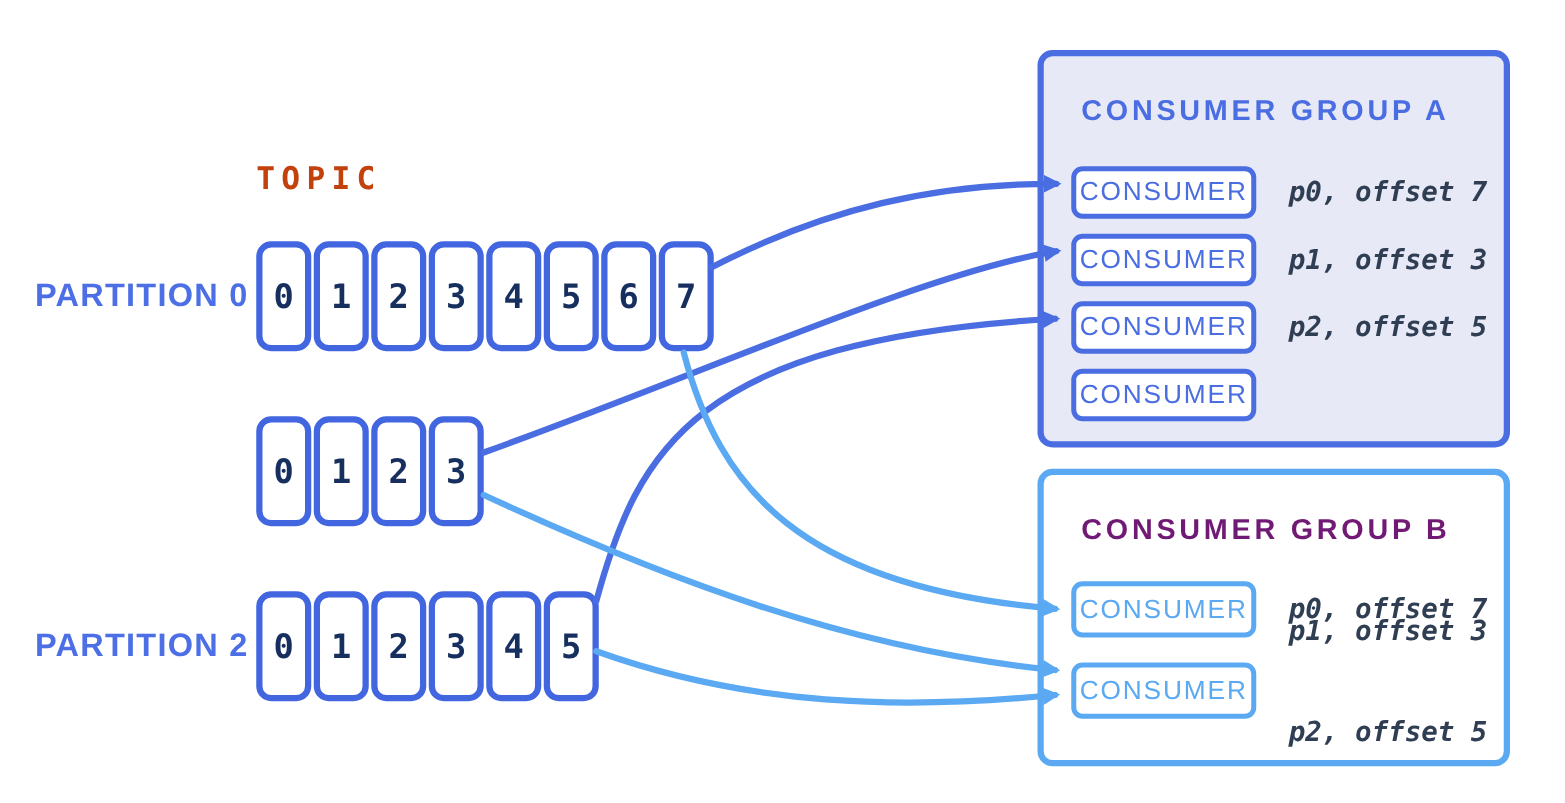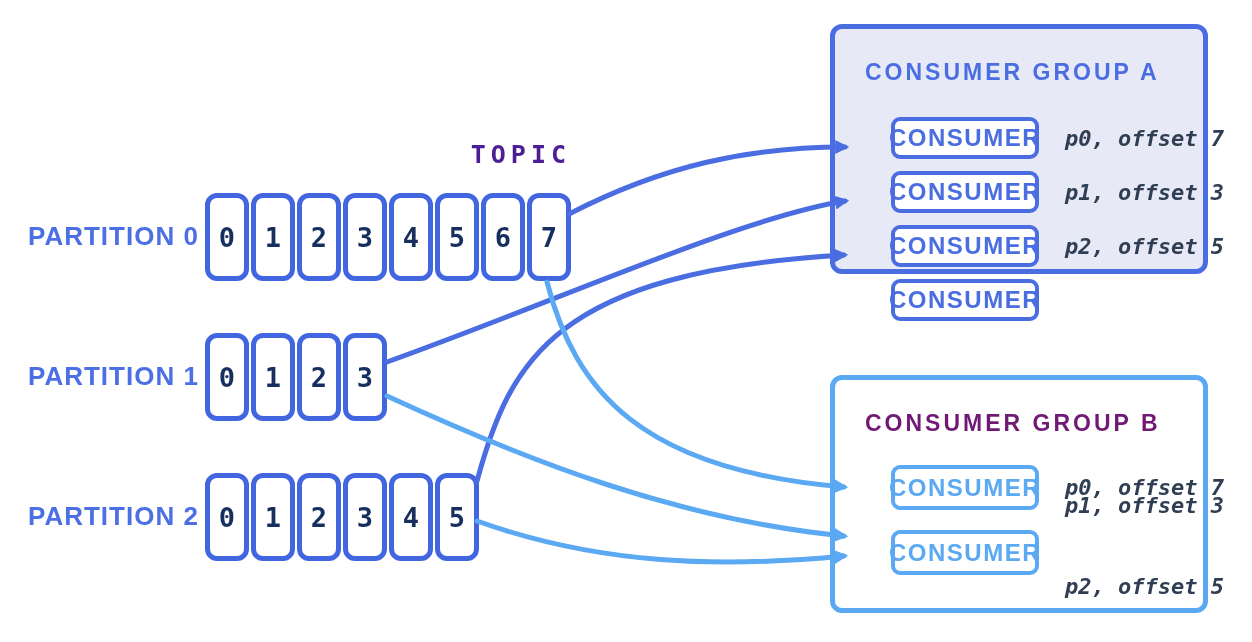--- a/index.html
+++ b/index.html
@@ -3,23 +3,23 @@
 <meta charset="utf-8">
 <style>
   html,body { margin:0; padding:0; background:#ffffff; }
   .canvas {
     position:relative; width:1252px; height:642px; background:#ffffff;
     font-family:"Liberation Sans", sans-serif; overflow:hidden;
   }
   .edges { position:absolute; left:0; top:0; z-index:5; pointer-events:none; }
 
   .topic-label {
-    position:absolute; left:205px; top:140px; width:366px; text-align:right;
+    position:absolute; left:205px; top:128px; width:366px; text-align:left;
     font-family:"DejaVu Sans Mono", monospace; font-weight:bold;
-    font-size:25px; letter-spacing:5px; color:#4c1d95;
+    font-size:25px; letter-spacing:5px; color:#c2410c;
   }
 
   .partition-label {
     position:absolute; left:28px; width:190px; line-height:26px;
     font-weight:bold; font-size:26px; letter-spacing:1px; color:#4d6fe5;
   }
   .pl-0 { top:223px; } .pl-1 { top:363px; } .pl-2 { top:503px; }
 
   .cell-row { position:absolute; left:205px; display:flex; gap:2px; }
   .cr-0 { top:193px; } .cr-1 { top:333px; } .cr-2 { top:473px; }
@@ -28,36 +28,36 @@
     border:5px solid #4265e0; border-radius:12px;
     display:flex; align-items:center; justify-content:center;
     font-family:"DejaVu Sans Mono", monospace; font-weight:bold;
     font-size:27px; color:#162f5e;
   }
 
   .group {
     position:absolute; box-sizing:border-box; left:830px; width:378px;
     border-radius:12px; z-index:1;
   }
-  .group-a { top:24px; height:250px; border:5px solid #4a6de2; background:#e7e9f7; }
+  .group-a { top:40px; height:318px; border:5px solid #4a6de2; background:#e7e9f7; }
   .group-b { top:375px; height:238px; border:5px solid #5aa9f2; background:#ffffff; }
   .group-title {
     position:absolute; left:30px; font-weight:bold; font-size:23px; letter-spacing:3px;
   }
   .group-a .group-title { top:30px; color:#4a6de2; }
   .group-b .group-title { top:30px; color:#701a75; }
 
   .consumer-row { position:absolute; left:22px; display:flex; align-items:center; }
   .ga-r0 { top:88px; }  .ga-r1 { top:142px; } .ga-r2 { top:196px; } .ga-r3 { top:250px; }
   .gb-r0 { top:85px; height:45px; } .gb-r1 { top:150px; height:45px; }
   .consumer-box {
     box-sizing:border-box; width:148px; height:42px; background:#ffffff;
     border:4px solid; border-radius:9px;
     display:flex; align-items:center; justify-content:center;
-    font-weight:bold; font-size:24px; letter-spacing:1.5px;margin-left:34px;
+    font-weight:normal; font-size:21px; letter-spacing:1.5px;
   }
   .group-b .consumer-box { height:45px; }
   .group-a .consumer-box { border-color:#4a6de2; color:#4a6de2; }
   .group-b .consumer-box { border-color:#5aa9f2; color:#5aa9f2; }
 
   .annotation {
     margin-left:26px; font-family:"DejaVu Sans Mono", monospace;
     font-weight:bold; font-size:22px; color:#2f3e52; white-space:pre;font-style:italic;
   }
   .annotation.two-line { line-height:27px; margin-top:-14px; }
@@ -80,21 +80,20 @@
     <path d="M 387 362 C 560 300, 740 218, 845 201" fill="none" stroke="#4a6de2" stroke-width="5" stroke-linecap="round" marker-end="url(#ah-dark)"></path>
     <path d="M 477 481 C 510 360, 555 272, 844 255" fill="none" stroke="#4a6de2" stroke-width="5" stroke-linecap="round" marker-end="url(#ah-dark)"></path>
     <path d="M 547 282 C 575 390, 640 470, 844 487" fill="none" stroke="#5aa9f2" stroke-width="5" stroke-linecap="round" marker-end="url(#ah-light)"></path>
     <path d="M 387 396 C 530 462, 680 520, 844 536" fill="none" stroke="#5aa9f2" stroke-width="5" stroke-linecap="round" marker-end="url(#ah-light)"></path>
     <path d="M 477 521 C 600 565, 720 568, 844 556" fill="none" stroke="#5aa9f2" stroke-width="5" stroke-linecap="round" marker-end="url(#ah-light)"></path>
   </svg>
 
   <div class="topic-label">TOPIC</div>
 
   <div class="partition-label pl-0">PARTITION 0</div>
-  <div class="partition-label pl-1">PARTITION 1</div>
   <div class="partition-label pl-2">PARTITION 2</div>
 
   <div class="cell-row cr-0">
     <div class="cell">0</div>
     <div class="cell">1</div>
     <div class="cell">2</div>
     <div class="cell">3</div>
     <div class="cell">4</div>
     <div class="cell">5</div>
     <div class="cell">6</div>

